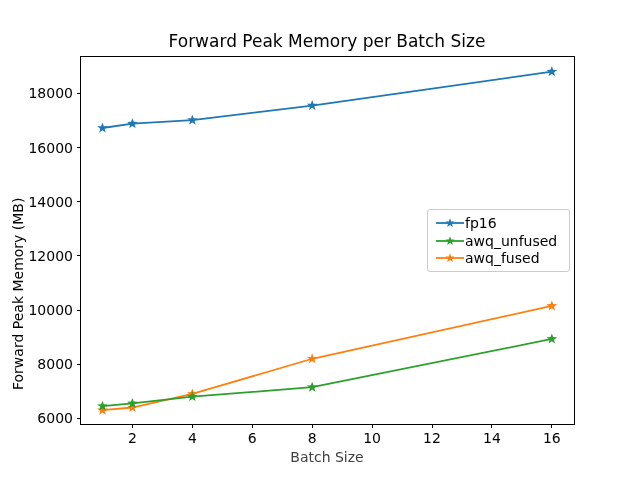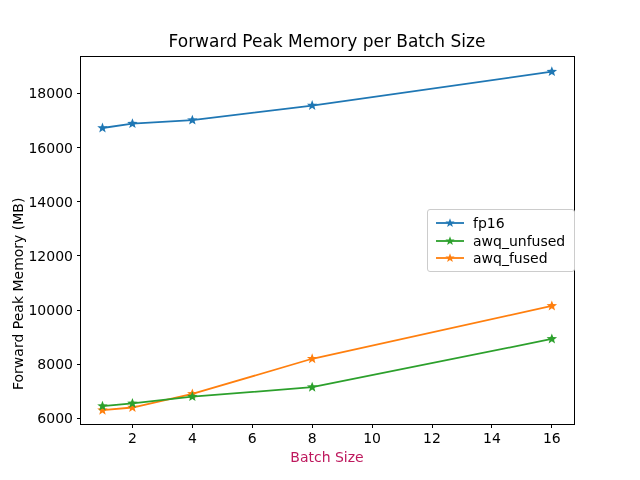--- a/index.html
+++ b/index.html
@@ -23,21 +23,21 @@
     font-size: 17px;
     color: #000000;
     white-space: nowrap;
   }
   .xlabel {
     position: absolute;
     left: 327px;
     top: 449px;
     transform: translateX(-50%);
     font-size: 14px;
-    color: #be185d;
+    color: #404040;
     white-space: nowrap;
   }
   .ylabel {
     position: absolute;
     left: 10px;
     top: 390px;
     transform-origin: 0 0;
     transform: rotate(-90deg);
     font-size: 14px;
     color: #000000;
@@ -59,21 +59,20 @@
     display: flex;
     flex-direction: column;
     justify-content: space-around;
     box-sizing: border-box;
     min-width: 143px;
     height: 63px;
   }
   .legend-item {
     display: flex;
     align-items: center;
-    gap: 8px;
     height: 19px;
   }
   .legend-label {
     font-size: 14px;
     color: #000000;
     white-space: nowrap;
   }
 </style>
 </head>
 <body>

